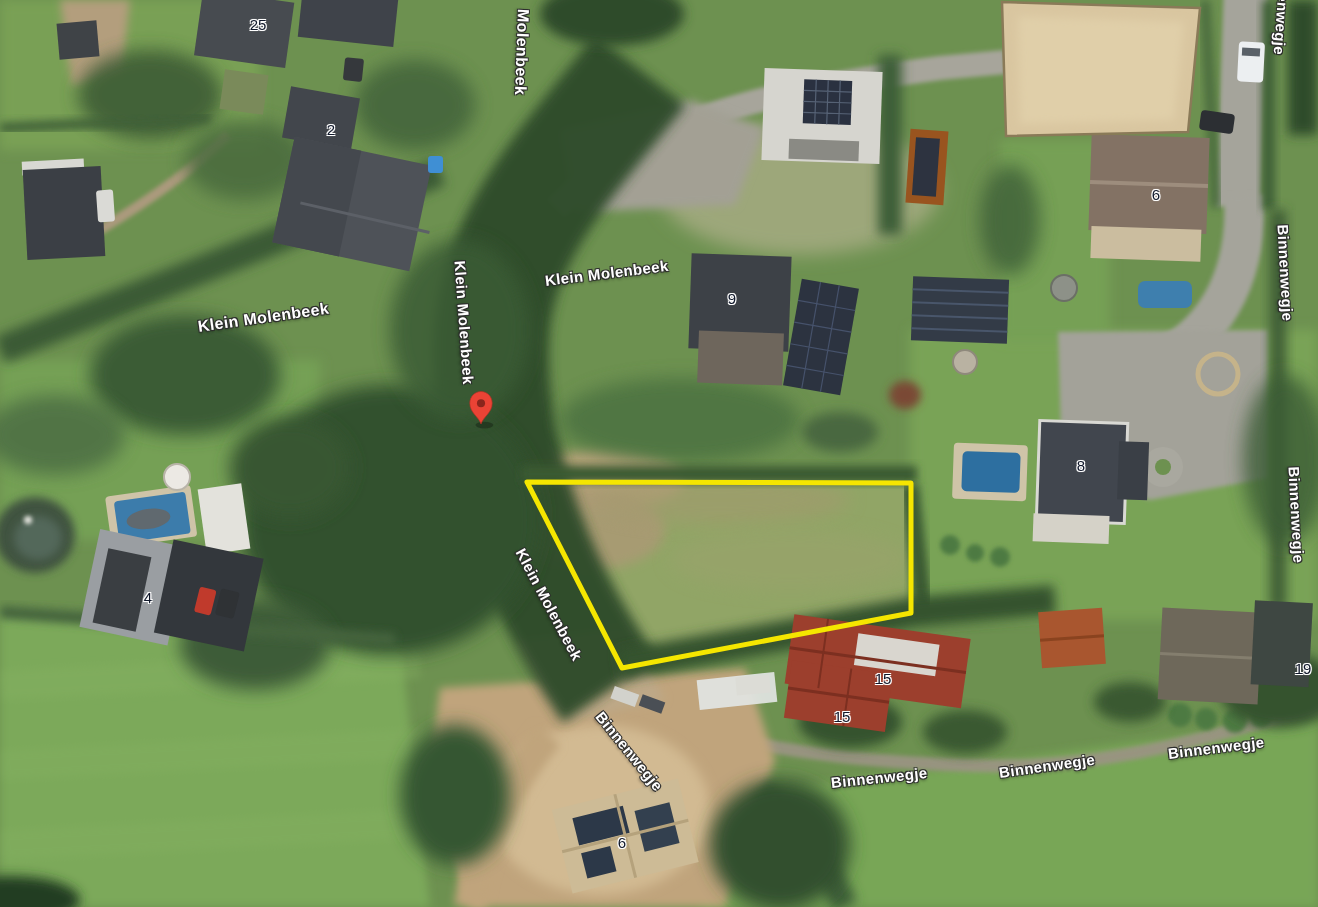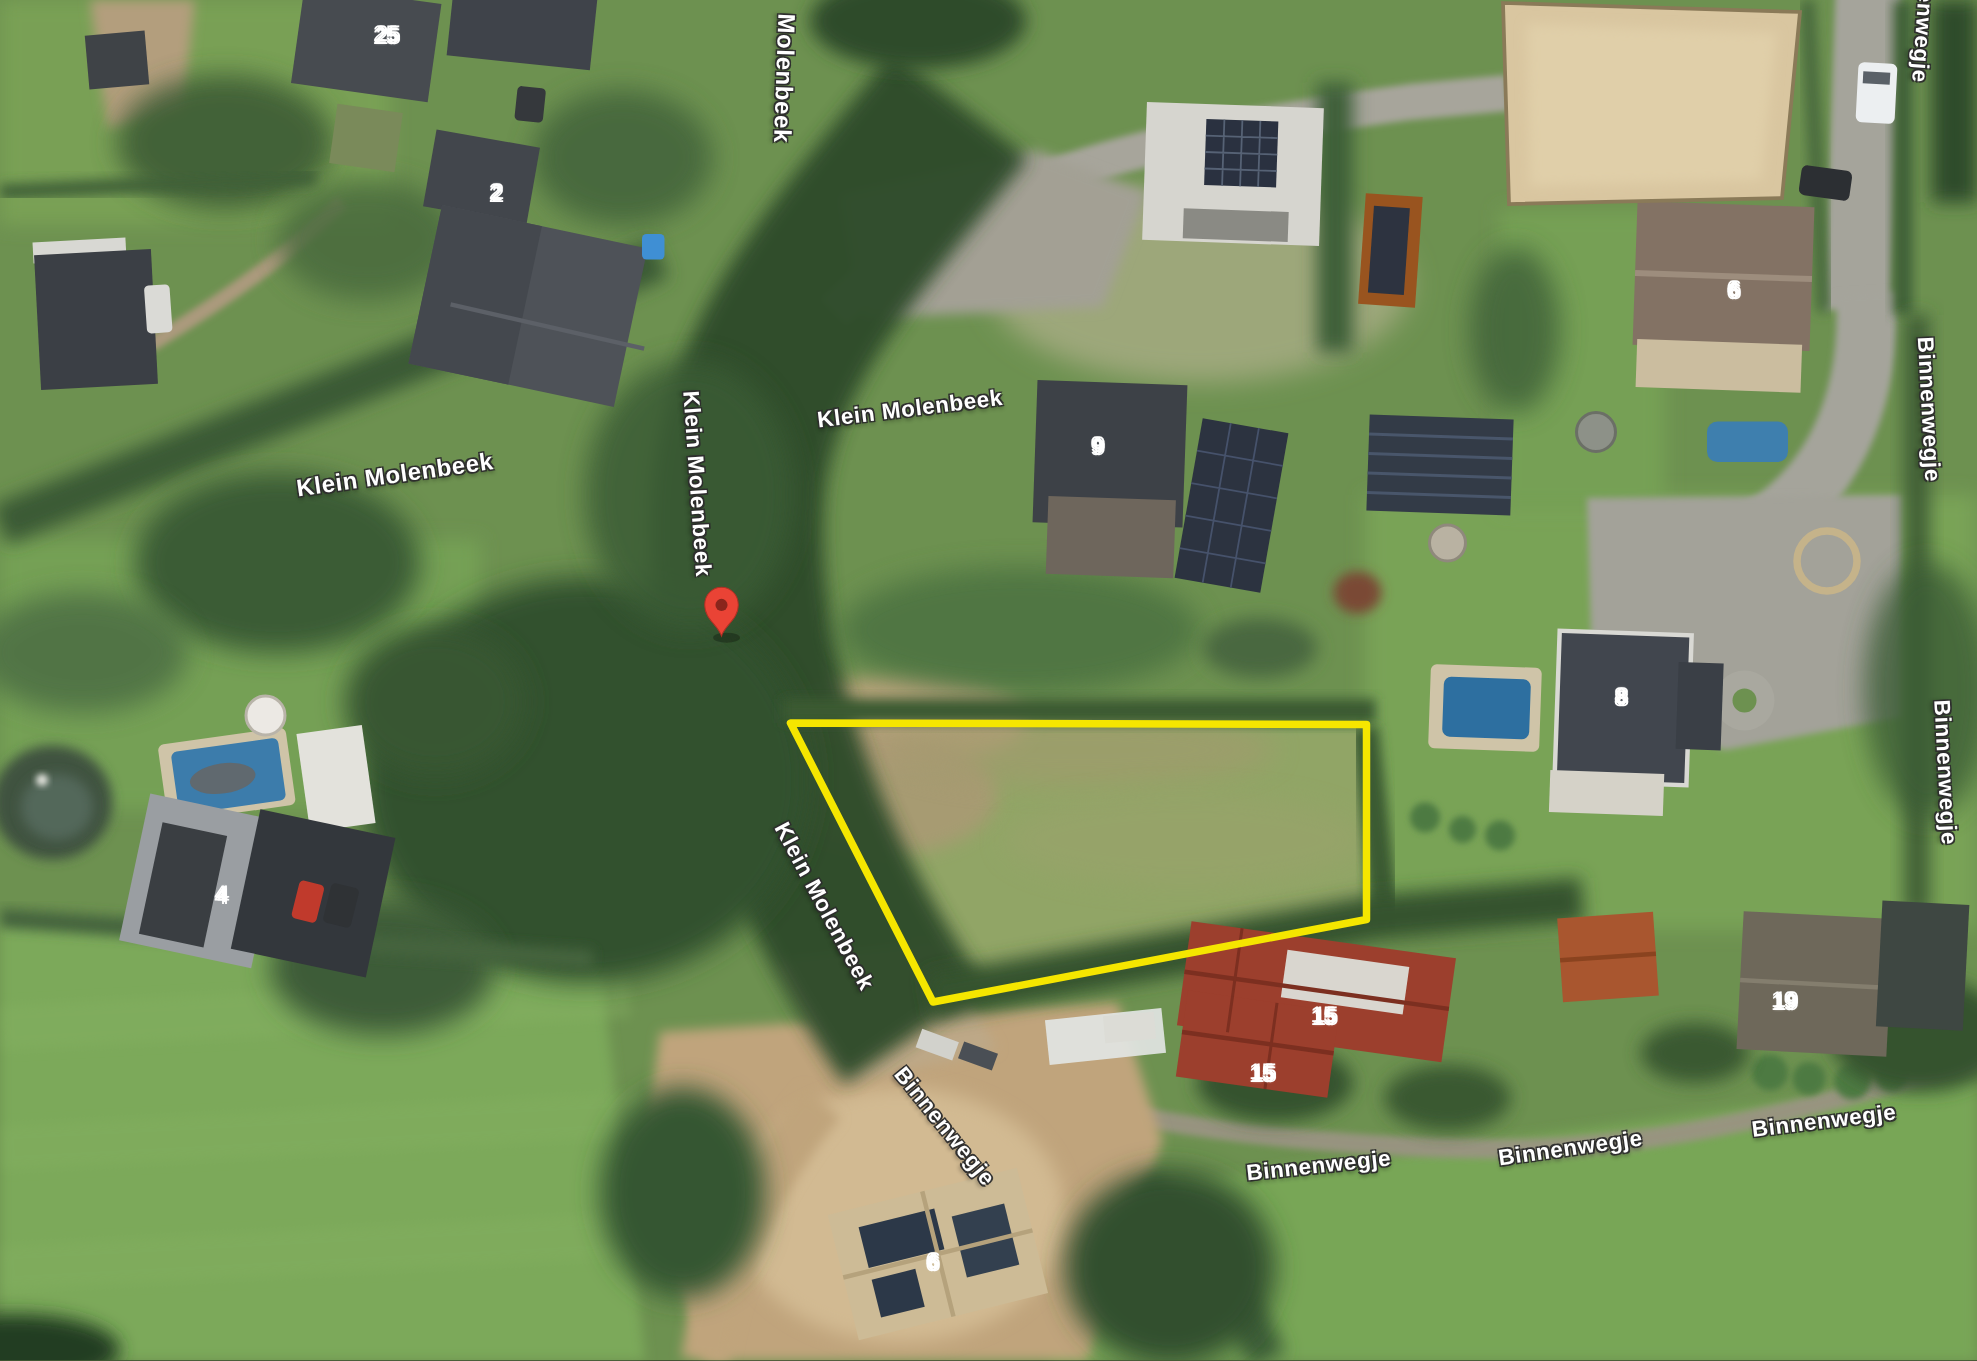--- a/index.html
+++ b/index.html
@@ -11,21 +11,21 @@
   #labels-layer{position:absolute;left:0;top:0;width:100%;height:100%;pointer-events:none;}
   .road-label{
     position:absolute;transform-origin:0 50%;
     font-weight:700;color:#ffffff;white-space:nowrap;letter-spacing:.4px;
     text-shadow:-1px -1px 0 rgba(45,45,45,.95),1px -1px 0 rgba(45,45,45,.95),
                 -1px 1px 0 rgba(45,45,45,.95),1px 1px 0 rgba(45,45,45,.95),
                 0 2px 3px rgba(0,0,0,.45);
   }
   .house-number{
     position:absolute;transform:translate(-50%,-50%);
-    font-size:15px;font-weight:500;color:#ffffff;white-space:nowrap;
+    font-size:15px;font-weight:500;color:#0f172a;white-space:nowrap;
     text-shadow:-1px -1px 0 #fff,1px -1px 0 #fff,-1px 1px 0 #fff,1px 1px 0 #fff,0 0 2px #fff;
   }
 </style>
 </head>
 <body>
 
 <div class="map-root">
 <svg viewBox="0 0 1318 907" width="1318" height="907">
   <defs>
     <filter id="b2" x="-40%" y="-40%" width="180%" height="180%">
@@ -274,16 +274,16 @@
       <div class="road-label" style="left: 1283px; top: 216px; font-size: 15px; transform: rotate(87deg);">Binnenwegje</div>
       <div class="road-label" style="left: 1294px; top: 458px; font-size: 15px; transform: rotate(87deg);">Binnenwegje</div>
       <div class="house-number" style="left: 258px; top: 24px;">25</div>
       <div class="house-number" style="left: 331px; top: 129px;">2</div>
       <div class="house-number" style="left: 732px; top: 298px;">9</div>
       <div class="house-number" style="left: 1156px; top: 194px;">6</div>
       <div class="house-number" style="left: 1081px; top: 465px;">8</div>
       <div class="house-number" style="left: 148px; top: 597px;">4</div>
       <div class="house-number" style="left: 883px; top: 678px;">15</div>
       <div class="house-number" style="left: 842px; top: 716px;">15</div>
-      <div class="house-number" style="left: 1190px; top: 668px;">19</div>
+      <div class="house-number" style="left: 1303px; top: 668px;">19</div>
       <div class="house-number" style="left: 622px; top: 842px;">6</div>
     </div>
 </div>
 
 </body></html>

